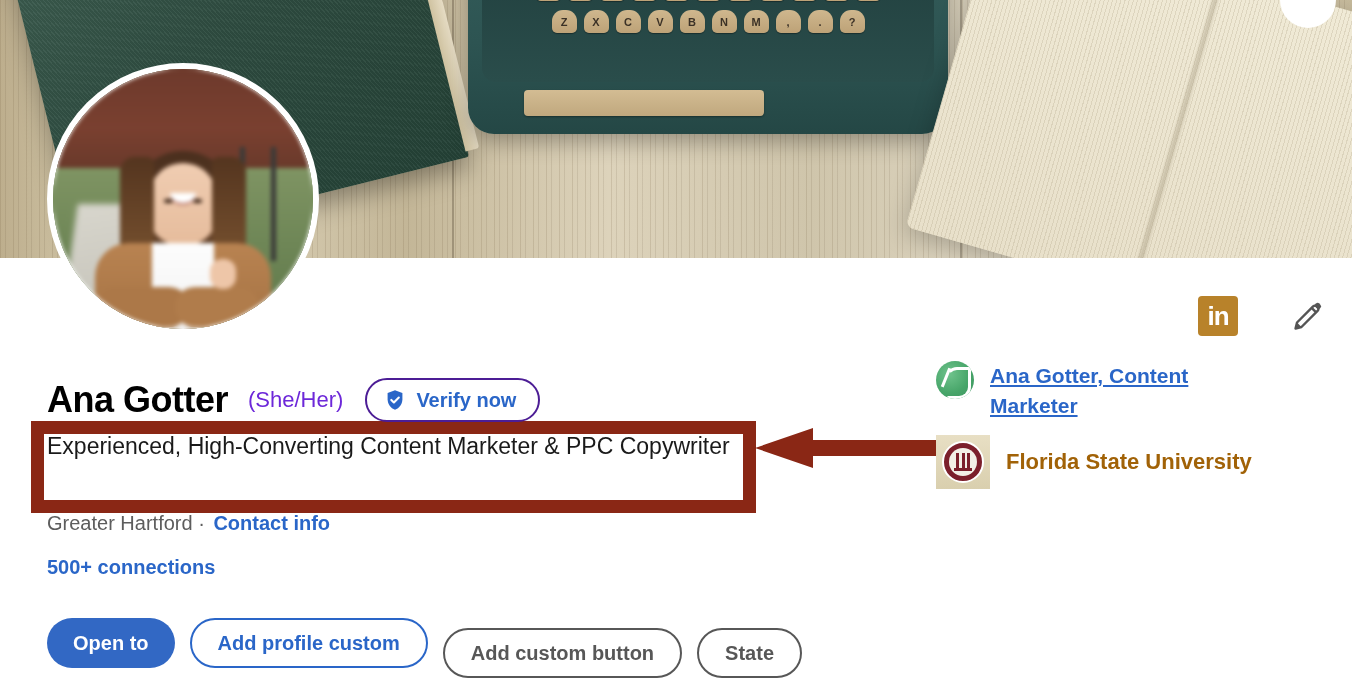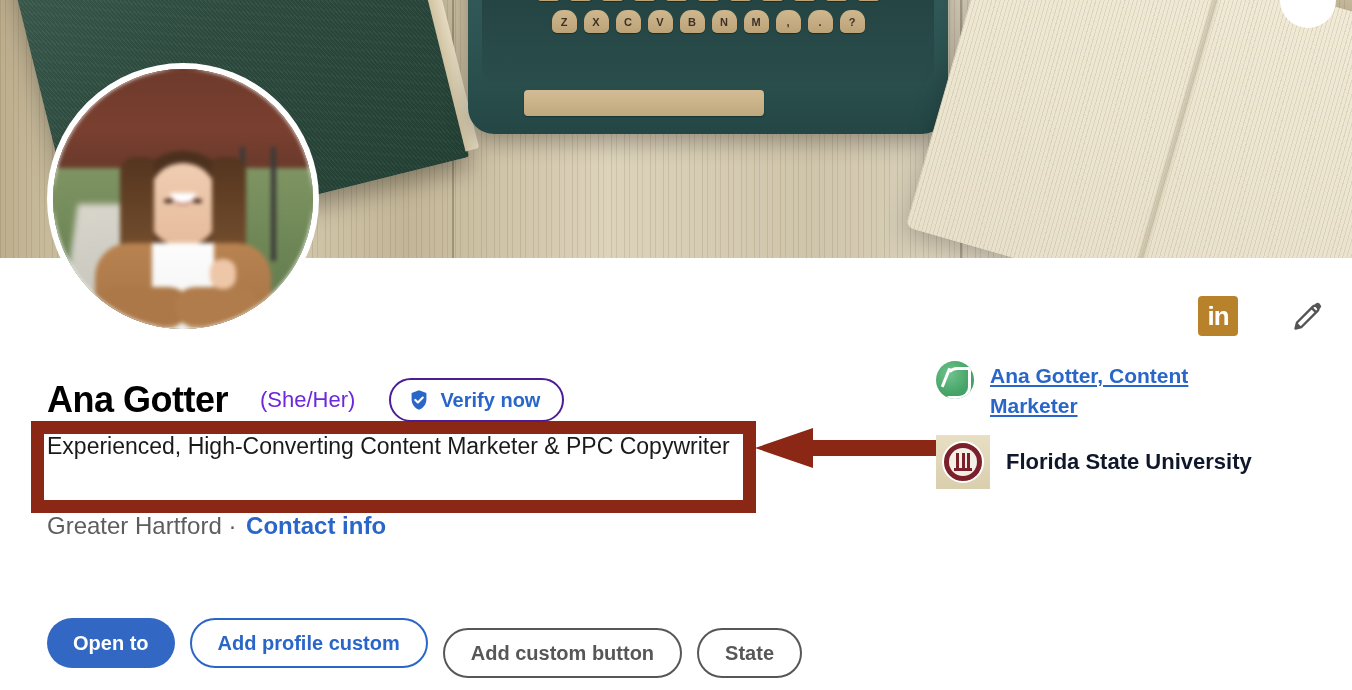--- a/index.html
+++ b/index.html
@@ -227,21 +227,21 @@
     cursor: pointer;
     background: none; border: none;
   }
 
   
   #name-row {
     position: absolute;
     left: 47px; top: 378px;
     display: flex;
     align-items: center;
-    gap: 12px;
+    gap: 0;
     z-index: 3;
   }
   #profile-name {
     font-size: 36px;
     font-weight: bold;
     color: #000000;
     letter-spacing: -0.5px;
     white-space: nowrap;
   }
   #pronouns {
@@ -293,21 +293,21 @@
     position: absolute;
     left: 755px; top: 428px;
     width: 190px; height: 40px;
     z-index: 3;
   }
 
   
   #location-line {
     position: absolute;
     left: 47px; top: 512px;
-    font-size: 24px;
+    font-size: 20px;
     color: #5d5d5d;
     z-index: 3;
     white-space: nowrap;
   }
   #contact-info-link {
     color: #2a66c8;
     font-weight: bold;
     text-decoration: none;
     cursor: pointer;
     margin-left: 3px;
@@ -419,21 +419,21 @@
     border-radius: 50%;
     background: #f2efe6;
     position: relative;
     overflow: hidden;
   }
   .seal-torch { position: absolute; top: 5px; width: 3px; height: 17px; background: #7b1f2b; }
   .seal-base  { position: absolute; left: 5px; bottom: 5px; width: 18px; height: 3px; background: #7b1f2b; }
   #school-name {
     font-size: 22px;
     font-weight: bold;
-    color: #0f172a;
+    color: #a16207;
     white-space: nowrap;
   }
 </style>
 </head>
 <body>
 
 <div id="profile-card">
 
   <div id="banner">
     <div class="wood-base"></div>
@@ -543,20 +543,21 @@
 
   <svg id="annotation-arrow" viewBox="0 0 190 40">
     <path d="M0 20 L58 0 L58 12 L190 12 L190 28 L58 28 L58 40 Z" fill="#8a2715"></path>
   </svg>
 
   <div id="location-line">
     <span>Greater Hartford</span>
     <span>·</span>
     <a id="contact-info-link" href="#">Contact info</a>
   </div>
+  <a id="connections-link" href="#">500+ connections</a>
 
   <div id="action-buttons">
       <button class="btn btn-primary">Open to</button>
       <button class="btn btn-outline-blue">Add profile custom</button>
       <button class="btn btn-outline-gray">Add custom button</button>
       <button class="btn btn-outline-gray">State</button>
     </div>
 
   <div id="right-column">
     <div class="rc-item">

